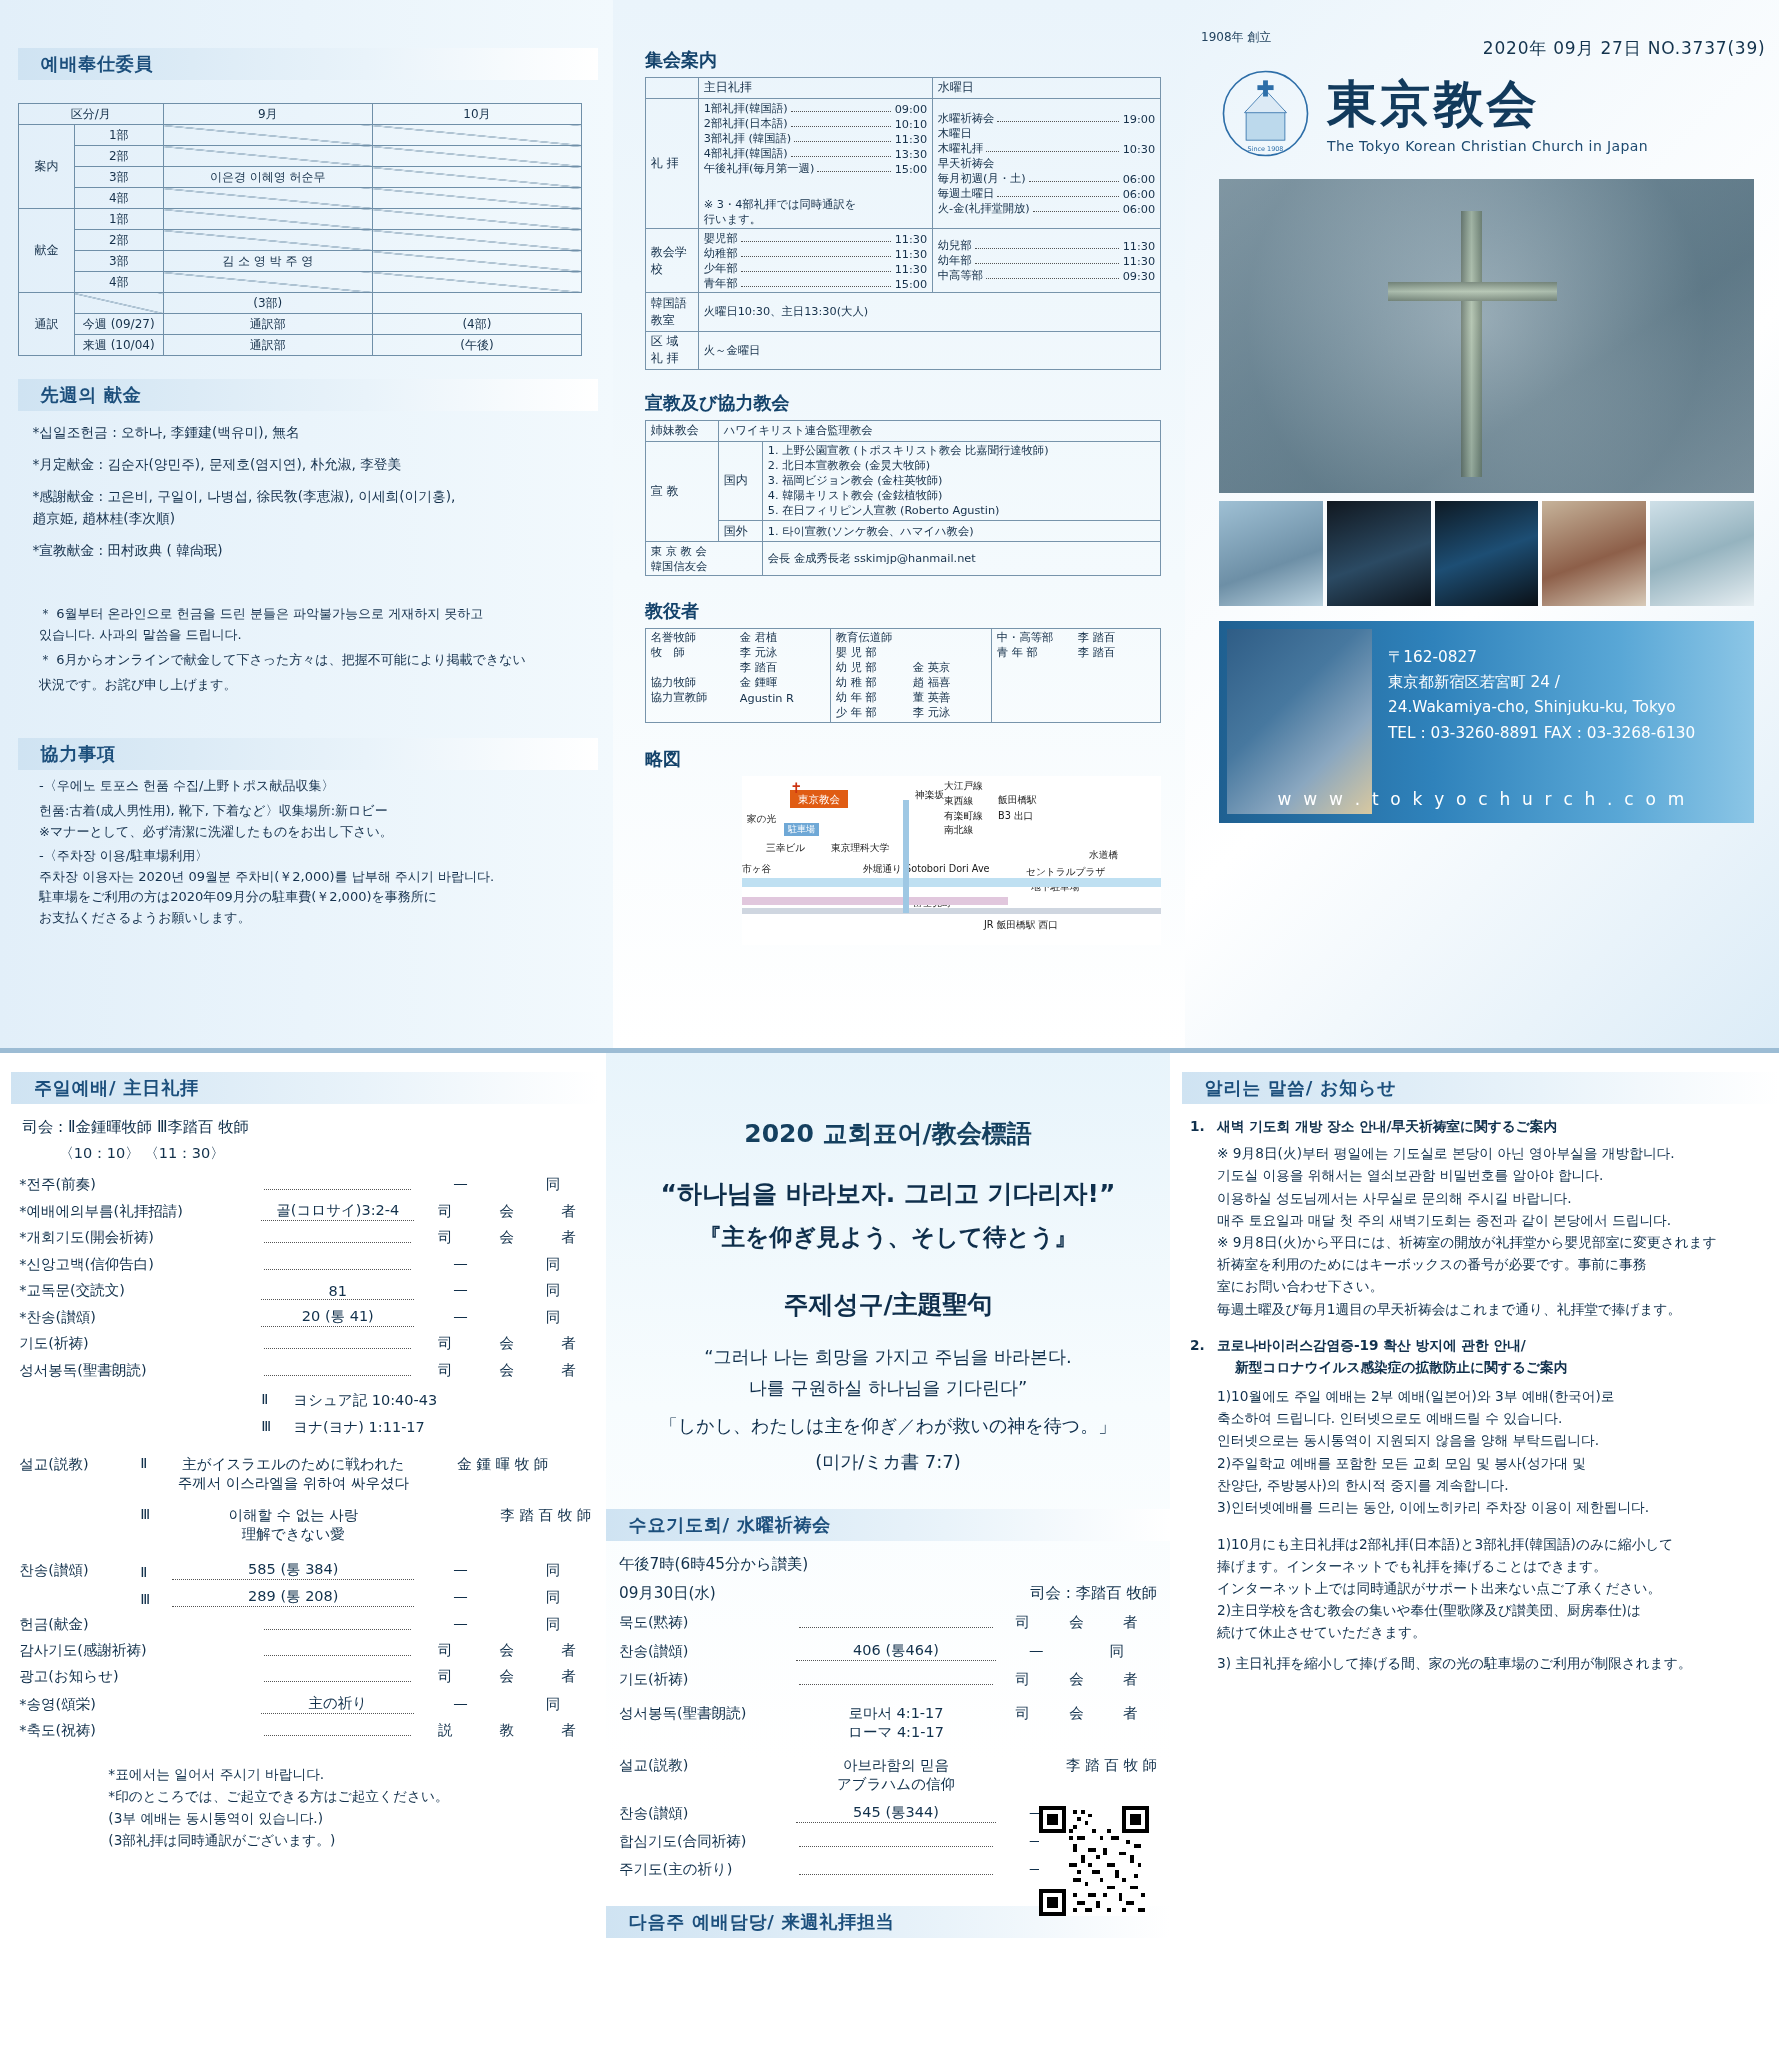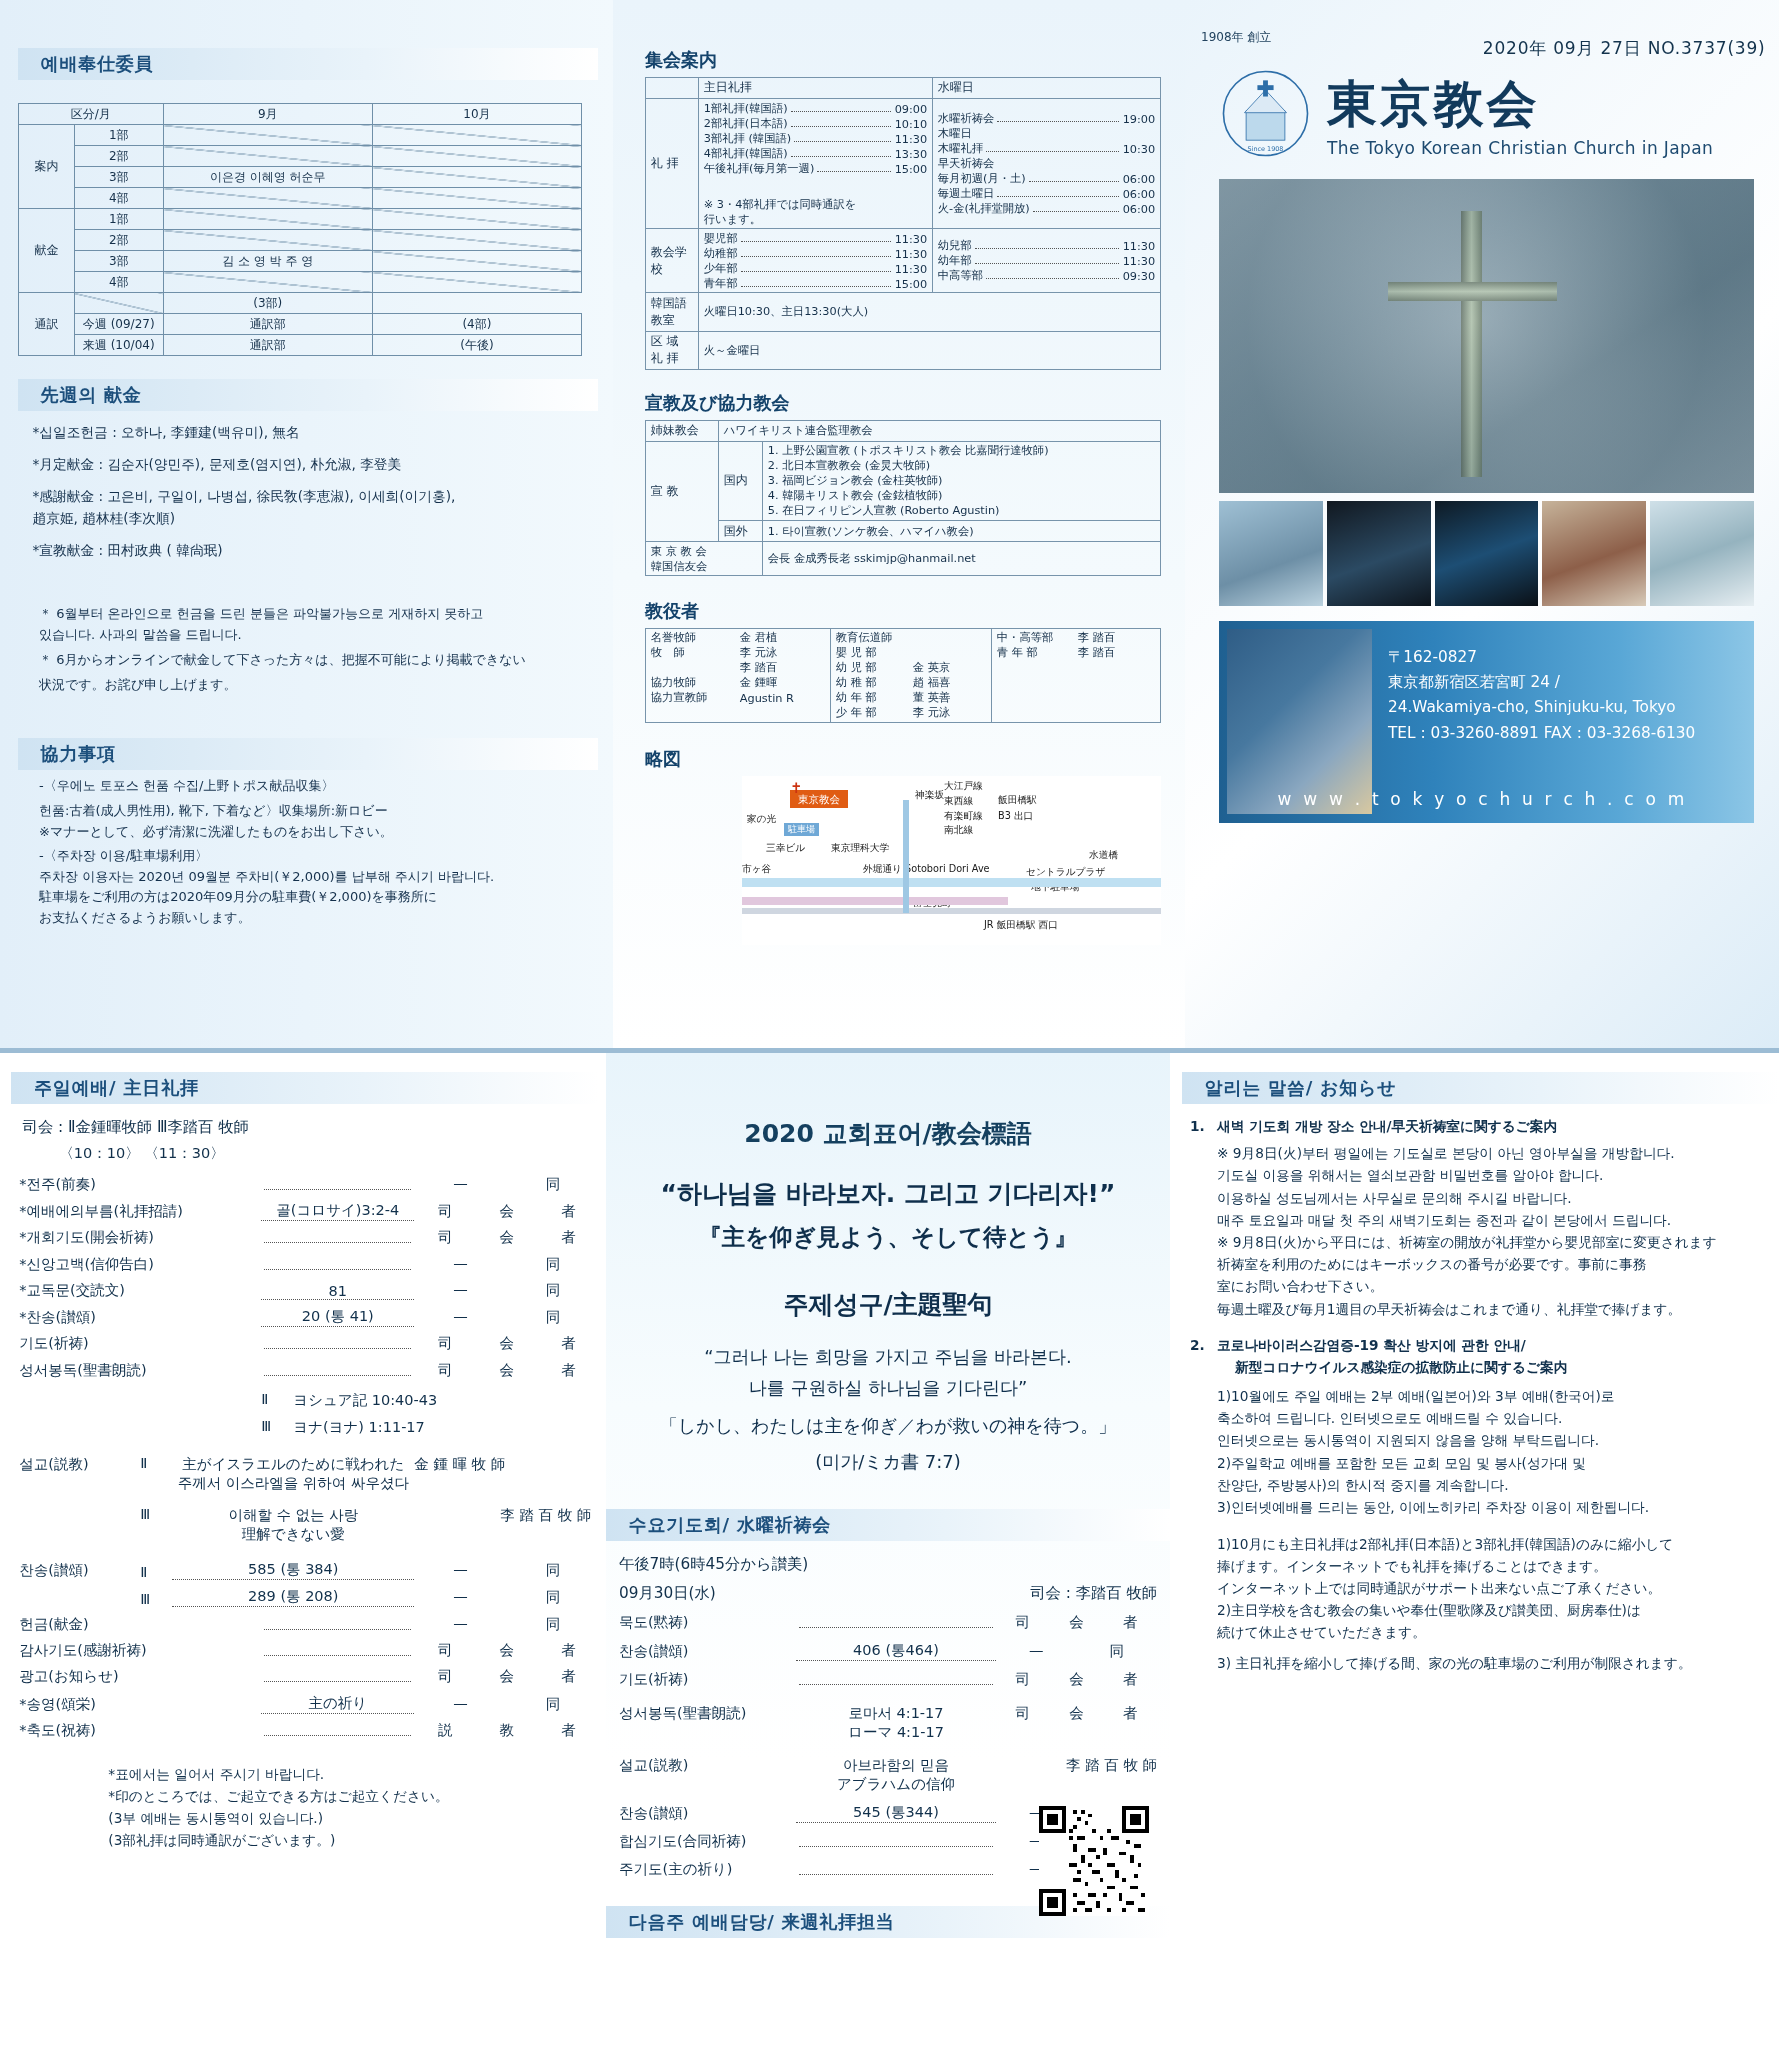--- a/index.html
+++ b/index.html
@@ -46,21 +46,21 @@
   .mini { font-size:11.3px; }
   .box { border:0.8px solid #7794ab; }
   .box td { border:0.8px solid #7794ab; padding:1.6px 4.8px; vertical-align:middle; }
 
   
   #right-col { position:absolute; left:1185px; top:0; width:595px; height:1048px; }
   #masthead-date { position:absolute; right:14.5px; top:37px; font-size:17px; color:#13334d; letter-spacing:0.8px;}
   #founded { position:absolute; left:16px; top:29px; font-size:12px; color:#22435f; }
   #logo-wrap { position:absolute; left:32px; top:69px; width:548px; height:89px; }
   .church-name { font-size:50px; font-weight:bold; color:#123a5c; letter-spacing:3.2px; }
-  .church-sub { font-size:17px; color:#1d4a70; letter-spacing:0.4px; }
+  .church-sub { font-size:14px; color:#1d4a70; letter-spacing:0.4px; }
   #hero { position:absolute; left:34px; top:179px; width:535px; height:314px;
      background:linear-gradient(145deg,#9fb4bf 0%,#7e98a6 35%,#6b8694 65%,#94a9b4 100%); overflow:hidden;}
   #thumbs { position:absolute; left:34px; top:501px; width:535px; height:105px; display:flex; gap:4px; }
   .thumb { flex:1; }
   #addr-card { position:absolute; left:34px; top:621px; width:535px; height:202px;
       background:linear-gradient(to right,#1f6091,#2f82bb 40%,#59a7d6 75%,#8cc6e6); color:#fff; }
   #glass { position:absolute; left:8px; top:8px; width:145px; height:185px;
       background:linear-gradient(135deg,#2f5d86,#47789f 40%,#8aa7c0 70%,#d8c8a0); }
   .addr-txt { position:absolute; left:169px; top:24px; font-size:15.3px; line-height:1.65; color:#ffffff; }
   #web { position:absolute; left:0; right:8px; bottom:14.5px; text-align:center; letter-spacing:3.2px; font-size:17px; color:#fff;}
@@ -609,21 +609,21 @@
         <span>ヨナ(ヨナ) 1:11-17</span>
       </div>
 
       <div style="display:flex;margin-top:18px;font-size:14.5px;color:#11304b">
         <span style="width:121px">설교(説教)</span>
         <span style="width:32px">Ⅱ</span>
         <span style="width:242px;text-align:center">
           <span style="display:block">主がイスラエルのために戦われた</span>
           <span style="display:block">주께서 이스라엘을 위하여 싸우셨다</span>
         </span>
-        <span style="width:177px;text-align:left">金 鍾 暉 牧 師</span>
+        <span style="width:177px;text-align:center">金 鍾 暉 牧 師</span>
       </div>
 
       <div style="display:flex;margin-top:13px;font-size:14.5px;color:#11304b">
         <span style="width:121px"></span>
         <span style="width:32px">Ⅲ</span>
         <span style="width:242px;text-align:center">
           <span style="display:block">이해할 수 없는 사랑</span>
           <span style="display:block">理解できない愛</span>
         </span>
         <span style="width:177px;text-align:right">李 踏 百 牧 師</span>

